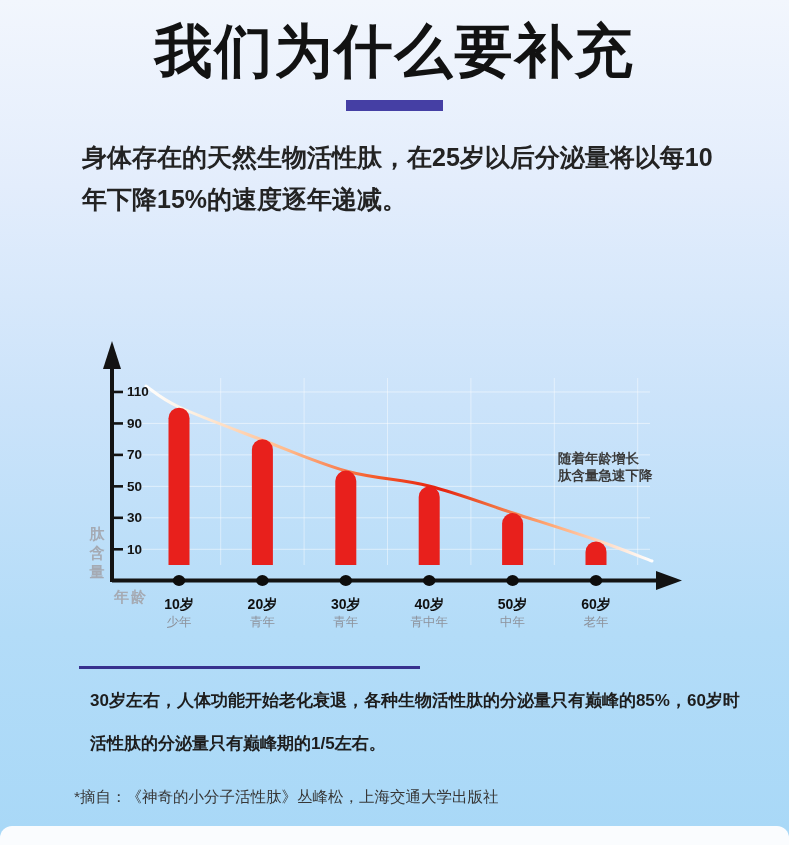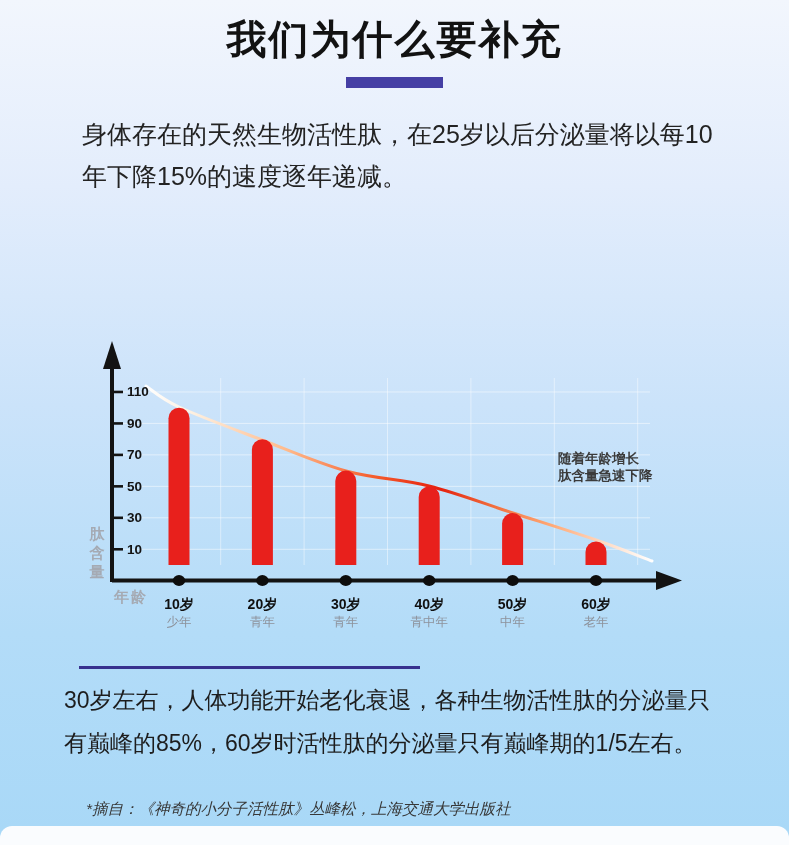--- a/index.html
+++ b/index.html
@@ -6,60 +6,60 @@
   .page{
     position:relative;
     width:789px;height:845px;
     overflow:hidden;
     background:linear-gradient(180deg,#f2f6fd 0%,#e3edfc 22%,#cbe3fa 48%,#b3dcf8 75%,#a8d8f7 100%);
     font-family:"Liberation Sans","DejaVu Sans",sans-serif;
   }
   .title{
     margin:14px 0 0 0;
     text-align:center;
-    font-size:40px;
+    font-size:58px;
     line-height:1.26;
     font-weight:900;
     letter-spacing:2px;
     color:#121212;
   }
   .title span{display:block;}
   .title-underline{
     width:97px;height:11px;
     margin:13px auto 0 auto;
     background:#453fa4;
   }
   .intro{
     margin:25px 56px 0 82px;
     font-size:25px;
     line-height:42px;
     color:#232323;
-    font-weight:400;
+    font-weight:700;
   }
   #chart{position:absolute;top:335px;left:0;}
   .ytick{font-family:"Liberation Sans","DejaVu Sans",sans-serif;font-size:13.5px;font-weight:bold;fill:#131313;}
   .xage{font-family:"Liberation Sans","DejaVu Sans",sans-serif;font-size:14px;font-weight:bold;fill:#101010;}
   .xsub{font-family:"Liberation Sans","DejaVu Sans",sans-serif;font-size:12.5px;fill:#8d929b;}
   .axlabel{font-family:"Liberation Sans","DejaVu Sans",sans-serif;font-size:15px;font-weight:600;fill:#a5aab3;}
   .anno{font-family:"Liberation Sans","DejaVu Sans",sans-serif;font-size:13.5px;font-weight:bold;fill:#3b3b3b;}
   .divider{
     position:absolute;left:79px;top:666px;
     width:341px;height:2.5px;
     background:#38318e;
   }
   .conclusion{
-    position:absolute;left:64px;top:679px;
+    position:absolute;left:90px;top:679px;
     margin:0;width:660px;
-    font-size:23px;line-height:43px;
-    color:#1d1d1d;font-weight:400;
+    font-size:17px;line-height:43px;
+    color:#1d1d1d;font-weight:700;
   }
   .citation{
     position:absolute;left:74px;top:787px;
-    margin:12px;
-    font-size:15.5px;color:#373737;font-style:italic;
+    margin:0;
+    font-size:15.5px;color:#373737;
   }
   .bottom-band{
     position:absolute;left:0;bottom:0;
     width:789px;height:19px;
     background:#fafcfe;
     border-radius:12px 12px 0 0;
   }
 </style>
 </head>
 <body>

